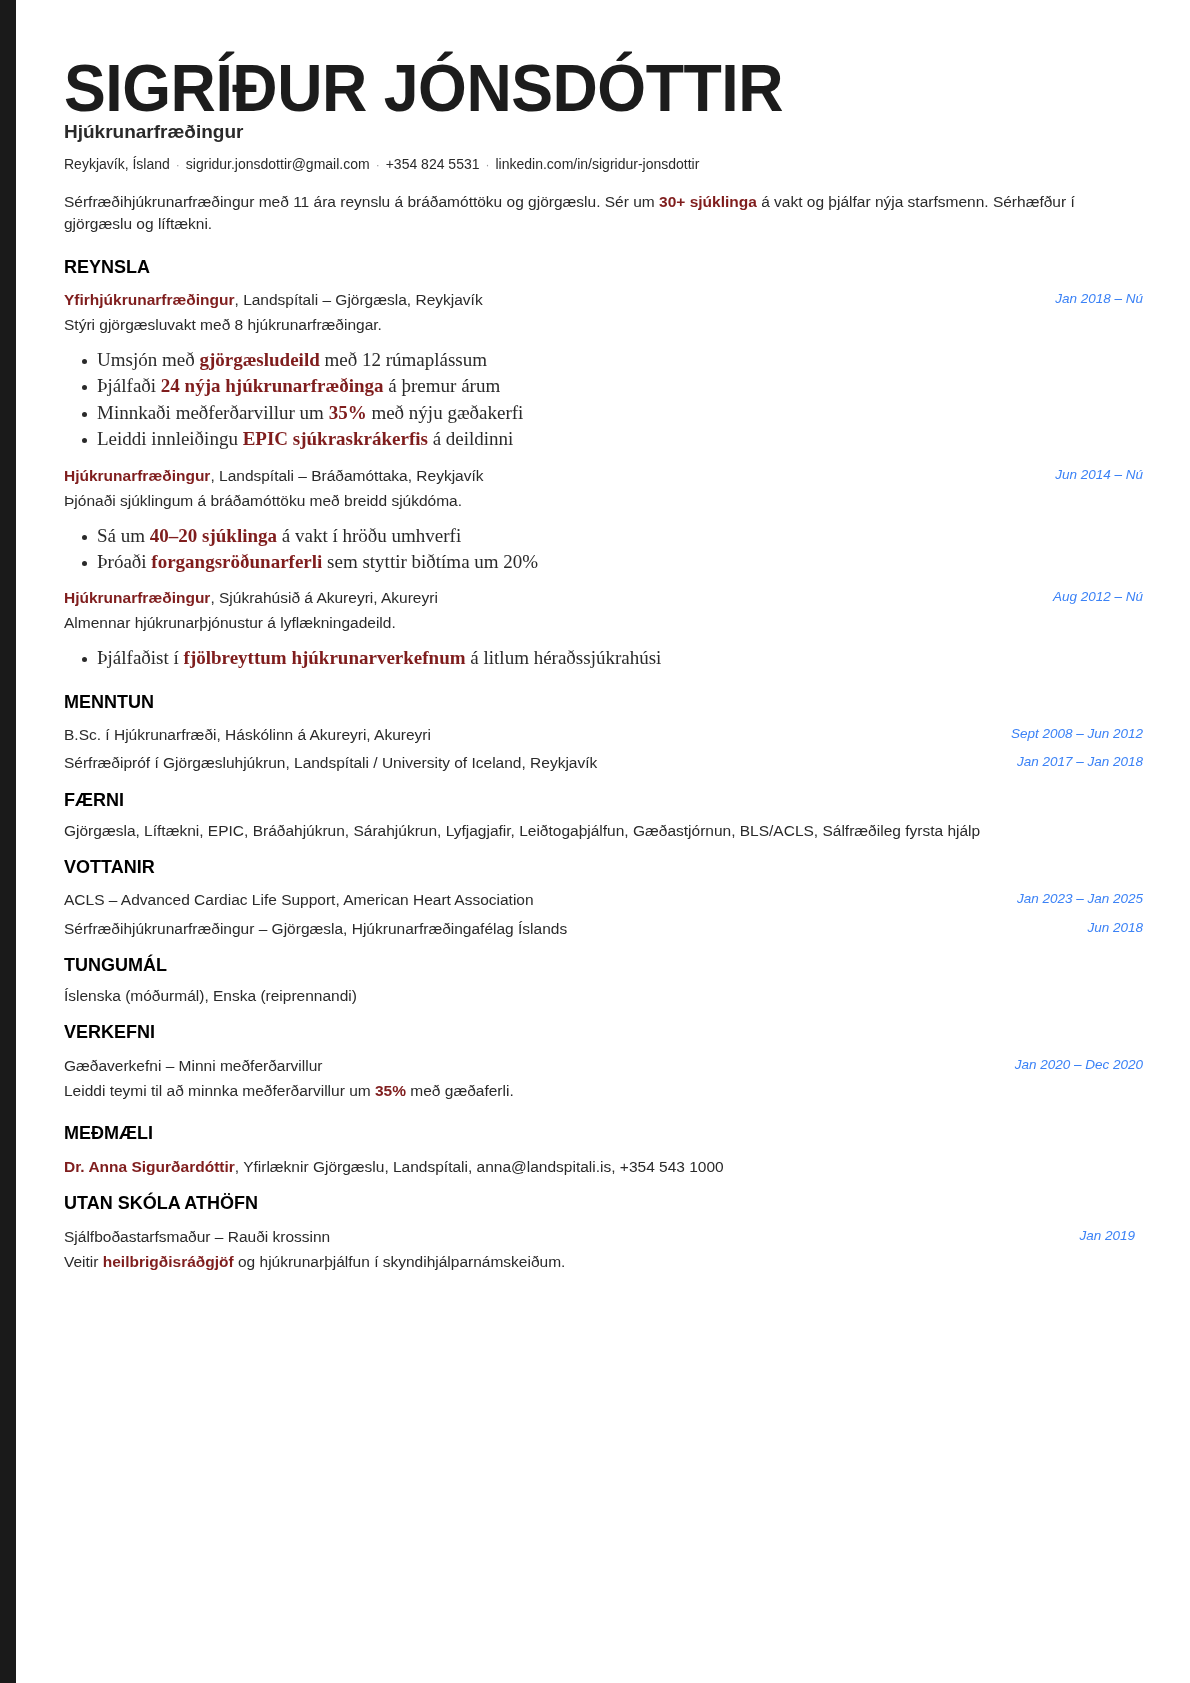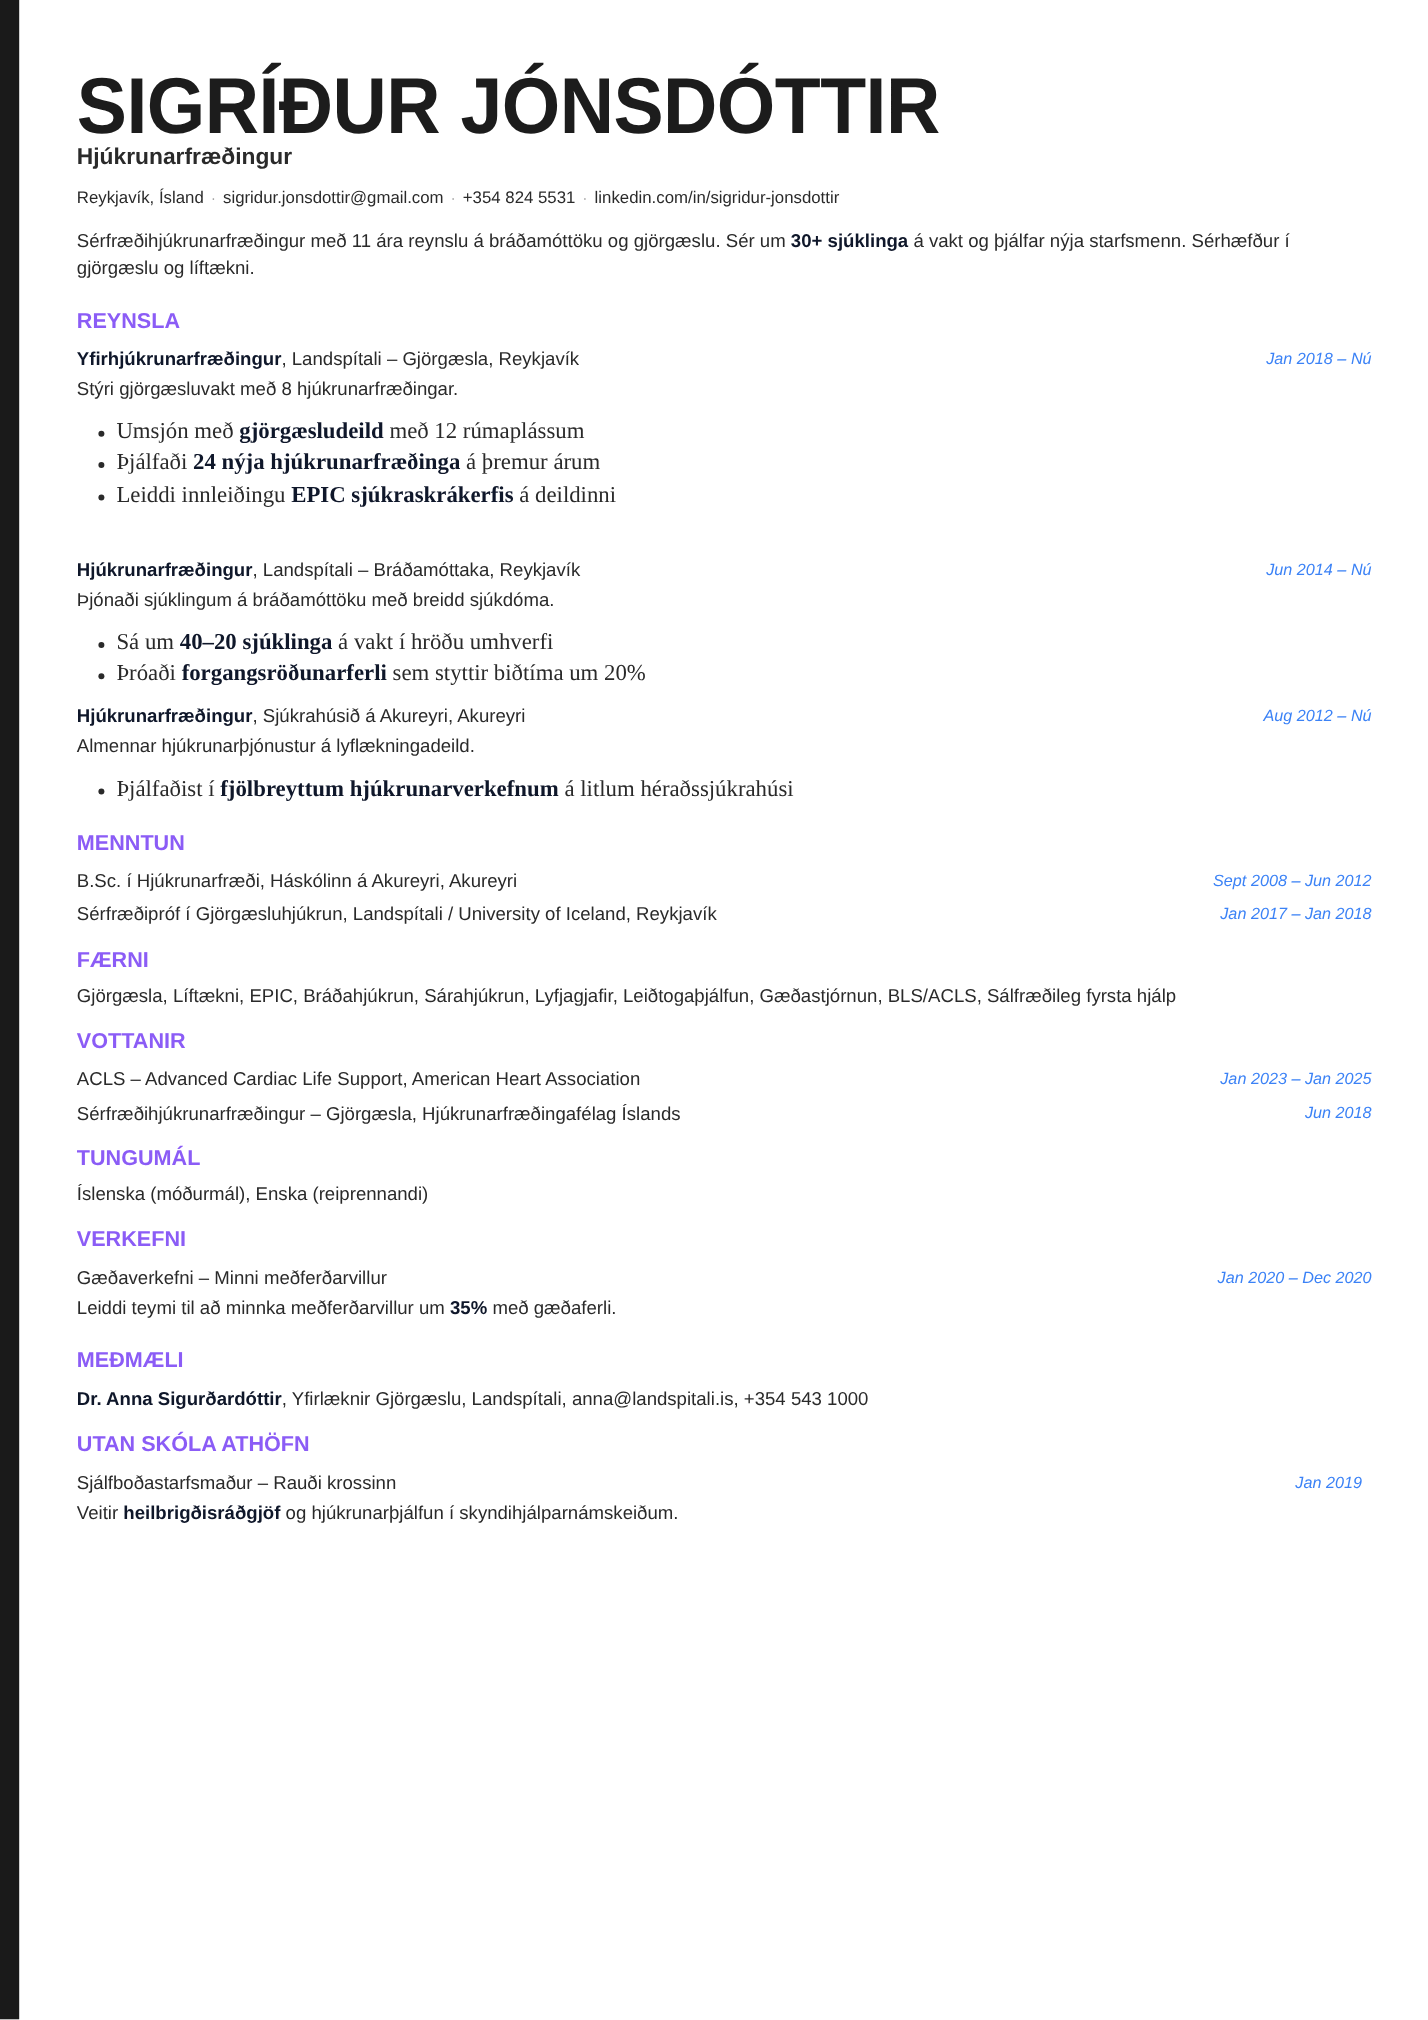--- a/index.html
+++ b/index.html
@@ -29,24 +29,24 @@
     }
     .contact {
       position: absolute; top: 156px; left: 0;
       font-size: 14px; color: #2a2a2a; white-space: nowrap;
     }
     .contact .sep { color: #999; margin: 0 6px; font-size: 12px; }
     .summary {
       position: absolute; top: 191px; left: 0; width: 1079px;
       font-size: 15.5px; line-height: 22px; color: #2a2a2a;
     }
-    b { font-weight: 700; color: #0f172a; }
+    b { font-weight: 700; color: #7f1d1d; }
     .section-h {
       position: absolute; left: 0;
-      font-size: 18px; font-weight: 700; color: #8b5cf6; white-space: nowrap;
+      font-size: 18px; font-weight: 700; color: #000000; white-space: nowrap;
     }
     .line {
       position: absolute; left: 0; font-size: 15.5px; color: #2a2a2a; white-space: nowrap;
     }
     .date {
       position: absolute; right: 0; font-size: 13.5px; font-style: italic; color: #3b82f6; white-space: nowrap;
     }
     .bullets {
       position: absolute; left: 0; list-style: none;
     }
@@ -75,20 +75,21 @@
   <p class="summary"><span>Sérfræðihjúkrunarfræðingur með 11 ára reynslu á bráðamóttöku og gjörgæslu. Sér um </span><b>30+ sjúklinga</b><span> á vakt og þjálfar nýja starfsmenn. Sérhæfður í gjörgæslu og líftækni.</span></p>
 
   <h2 class="section-h" style="top:257px">REYNSLA</h2>
 
   <div class="line" style="top:291px"><b>Yfirhjúkrunarfræðingur</b><span>, Landspítali – Gjörgæsla, Reykjavík</span></div>
   <div class="date" style="top:291px">Jan 2018 – Nú</div>
   <div class="line" style="top:316px">Stýri gjörgæsluvakt með 8 hjúkrunarfræðingar.</div>
   <ul class="bullets" style="top:347px">
     <li><span>Umsjón með </span><b>gjörgæsludeild</b><span> með 12 rúmaplássum</span></li>
     <li><span>Þjálfaði </span><b>24 nýja hjúkrunarfræðinga</b><span> á þremur árum</span></li>
+    <li><span>Minnkaði meðferðarvillur um </span><b>35%</b><span> með nýju gæðakerfi</span></li>
     <li><span>Leiddi innleiðingu </span><b>EPIC sjúkraskrákerfis</b><span> á deildinni</span></li>
   </ul>
 
   <div class="line" style="top:467px"><b>Hjúkrunarfræðingur</b><span>, Landspítali – Bráðamóttaka, Reykjavík</span></div>
   <div class="date" style="top:467px">Jun 2014 – Nú</div>
   <div class="line" style="top:492px">Þjónaði sjúklingum á bráðamóttöku með breidd sjúkdóma.</div>
   <ul class="bullets" style="top:523px">
     <li><span>Sá um </span><b>40–20 sjúklinga</b><span> á vakt í hröðu umhverfi</span></li>
     <li><span>Þróaði </span><b>forgangsröðunarferli</b><span> sem styttir biðtíma um 20%</span></li>
   </ul>

